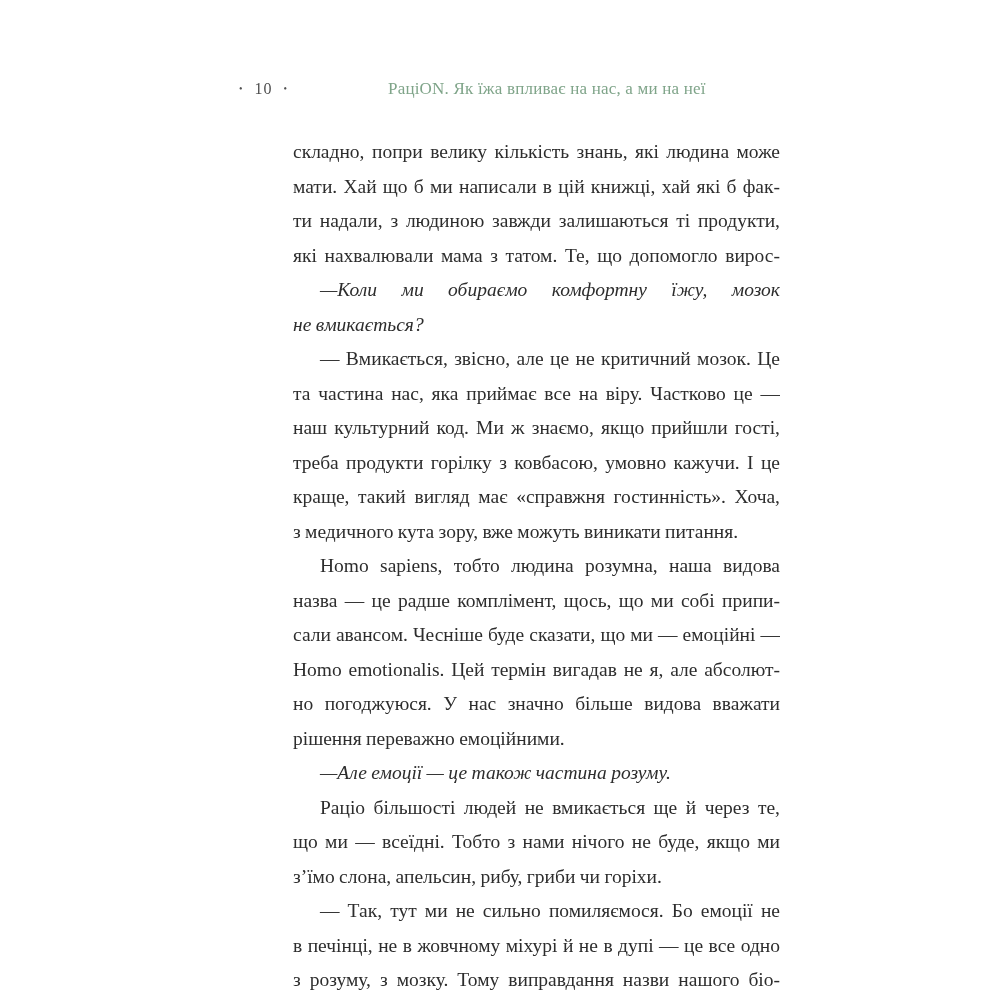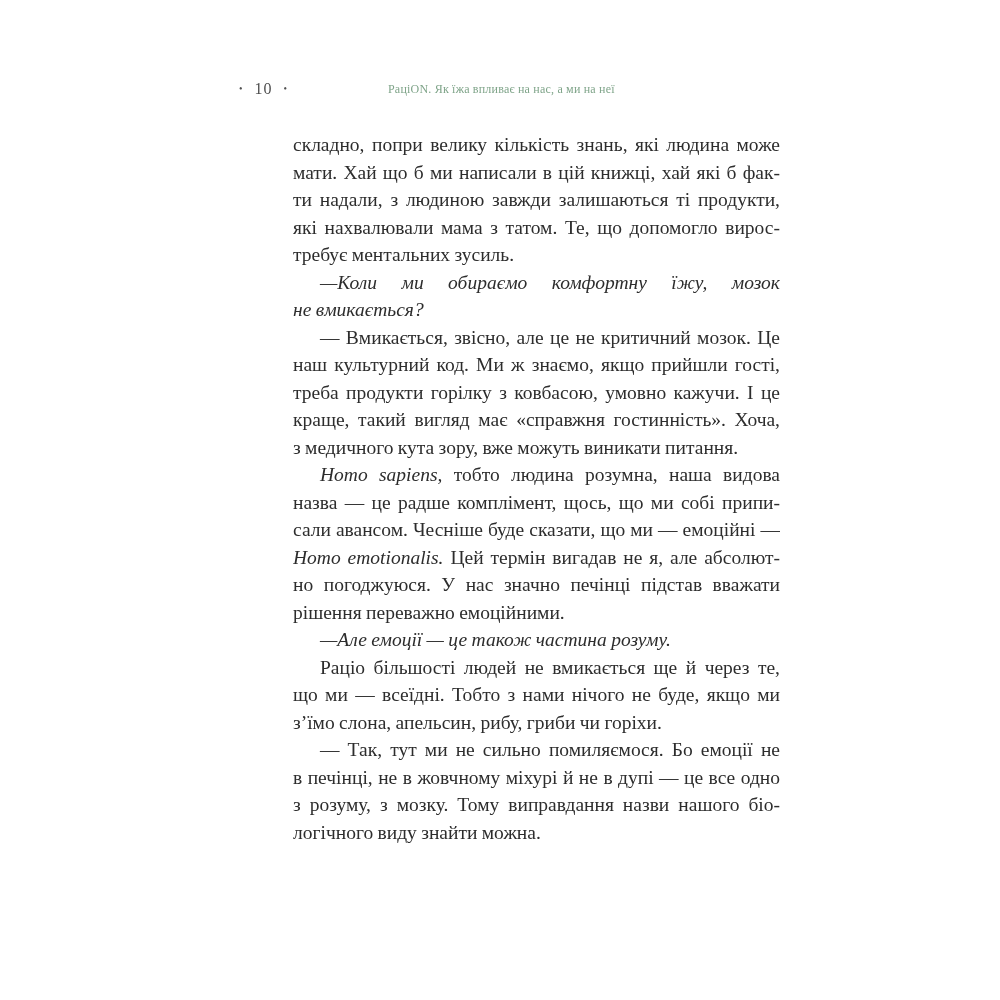--- a/index.html
+++ b/index.html
@@ -28,78 +28,79 @@
   .folio .dot{
     display:inline-block;
     font-size:10px;
     vertical-align:2px;
     margin:0 11px;
     color:var(--page-number-gray);
   }
   .running-title{
     position:absolute;left:388px;top:79px;
     color:var(--title-green);
-    font-size:12px;line-height:20px;
+    font-size:17px;line-height:20px;
     letter-spacing:0.2px;
     white-space:nowrap;
   }
 
   
   .textblock{
     position:absolute;left:293px;top:131px;width:487px;
     color:var(--body-text);
     font-size:19.5px;
     word-spacing:-0.5px;
   }
   .para{margin:0;padding:0;}
   .line{
     height:27.5px;line-height:27.5px;
     text-align:justify;
     text-align-last:justify;
     overflow:hidden;
+    margin-top:7px;
   }
   .line.last{text-align-last:left;}
   .para.indent .line:first-child{text-indent:27px;}
   .para.question{font-weight:normal;font-style:italic;}
-  .it{font-style:italic;}
+  .it{}
 </style>
 </head>
 <body>
 
 <div class="page">
 
   <div class="folio"><span class="dot">•</span><span>10</span><span class="dot">•</span></div>
 
   <div class="running-title">РаціON. Як їжа впливає на нас, а ми на неї</div>
 
   <div class="textblock">
       <div class="para body">
         <div class="line"><span>складно, попри велику кількість знань, які людина може</span></div>
         <div class="line"><span>мати. Хай що б ми написали в цій книжці, хай які б фак-</span></div>
         <div class="line"><span>ти надали, з людиною завжди залишаються ті продукти,</span></div>
         <div class="line"><span>які нахвалювали мама з татом. Те, що допомогло вирос-</span></div>
-        <div class="line last"><span>требує ментальних зусиль.</span></div>
       </div>
       <div class="para question indent">
         <div class="line"><span>—Коли ми обираємо комфортну їжу, мозок</span></div>
         <div class="line last"><span>не вмикається?</span></div>
       </div>
       <div class="para body indent">
         <div class="line"><span>— Вмикається, звісно, але це не критичний мозок. Це</span></div>
+        <div class="line"><span>та частина нас, яка приймає все на віру. Частково це —</span></div>
         <div class="line"><span>наш культурний код. Ми ж знаємо, якщо прийшли гості,</span></div>
         <div class="line"><span>треба продукти горілку з ковбасою, умовно кажучи. І це</span></div>
         <div class="line"><span>краще, такий вигляд має «справжня гостинність». Хоча,</span></div>
         <div class="line last"><span>з медичного кута зору, вже можуть виникати питання.</span></div>
       </div>
       <div class="para body indent">
         <div class="line"><span class="it">Homo sapiens,</span><span> тобто людина розумна, наша видова</span></div>
         <div class="line"><span>назва — це радше комплімент, щось, що ми собі припи-</span></div>
         <div class="line"><span>сали авансом. Чесніше буде сказати, що ми — емоційні —</span></div>
         <div class="line"><span class="it">Homo emotionalis.</span><span> Цей термін вигадав не я, але абсолют-</span></div>
-        <div class="line"><span>но погоджуюся. У нас значно печінці підстав вважати</span></div>
+        <div class="line"><span>но погоджуюся. У нас значно більше видова вважати</span></div>
         <div class="line last"><span>рішення переважно емоційними.</span></div>
       </div>
       <div class="para question indent">
         <div class="line last"><span>—Але емоції — це також частина розуму.</span></div>
       </div>
       <div class="para body indent">
         <div class="line"><span>Раціо більшості людей не вмикається ще й через те,</span></div>
         <div class="line"><span>що ми — всеїдні. Тобто з нами нічого не буде, якщо ми</span></div>
         <div class="line last"><span>з’їмо слона, апельсин, рибу, гриби чи горіхи.</span></div>
       </div>

